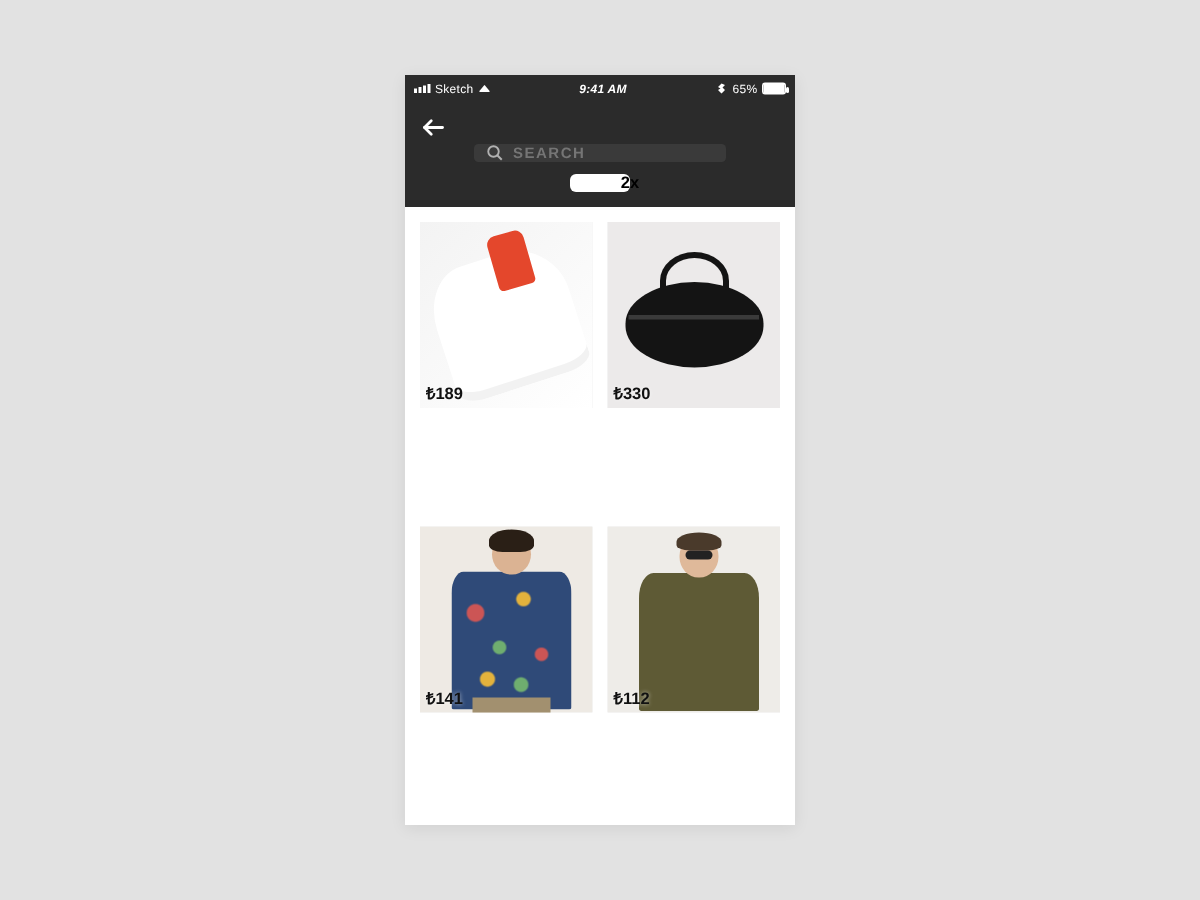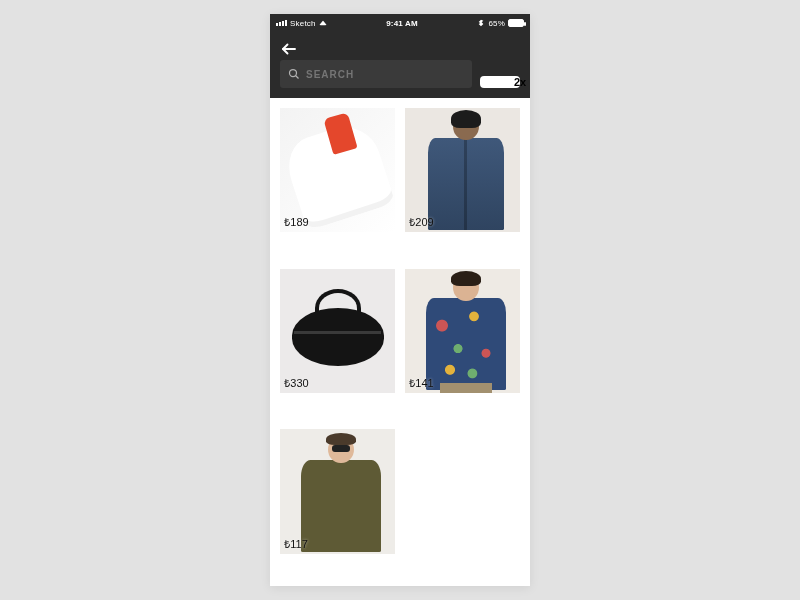--- a/index.html
+++ b/index.html
@@ -6,59 +6,59 @@
   html, body { width: 800px; height: 600px; }
   body {
     background: #e2e2e2;
     font-family: -apple-system, "Helvetica Neue", Arial, sans-serif;
     display: flex;
     align-items: center;
     justify-content: center;
   }
   .phone {
     width: 260px;
-    height: 572px;
+    height: 500px;
     background: #b91c1c;
     box-shadow: 0 2px 10px rgba(0,0,0,0.08);
     display: flex;
     flex-direction: column;
     overflow: hidden;
   }
 
   
   .statusbar {
     height: 18px;
     background: #2b2b2b;
     color: #fff;
     font-size: 8px;
     display: flex;
     align-items: center;
     padding: 0 6px;
     letter-spacing: 0.2px;
   }
   .statusbar .left { display: flex; align-items: center; gap: 3px; }
-  .statusbar .center { flex: 1; text-align: center; font-weight: 600; }
+  .statusbar .center { flex: 1; text-align: center; font-weight: 600; font-style: italic; }
   .statusbar .right { display: flex; align-items: center; gap: 3px; }
   .signal-bars { display: flex; align-items: flex-end; gap: 1px; }
   .signal-bars span { width: 2px; background: #fff; display: block; }
   .signal-bars span:nth-child(1){height:3px;} .signal-bars span:nth-child(2){height:4px;}
   .signal-bars span:nth-child(3){height:5px;} .signal-bars span:nth-child(4){height:6px;}
   .wifi { width:0;height:0; border-left:4px solid transparent; border-right:4px solid transparent; border-bottom:6px solid #fff; border-radius:2px; transform: scaleY(0.8);}
   .battery { width: 16px; height: 8px; border:1px solid #fff; border-radius:2px; position:relative; }
   .battery::after { content:""; position:absolute; right:-3px; top:2px; width:2px; height:4px; background:#fff; border-radius:1px;}
   .battery .fill { background:#fff; height:100%; width:100%; }
 
   
   .header {
     background: #2b2b2b;
     padding: 6px 10px 10px;
   }
   .back-row { height: 22px; display:flex; align-items:center; }
   .back-btn { color:#fff; cursor:pointer; display:flex; }
-  .search-row { display:flex; gap:8px; align-items:flex-end; }
+  .search-row { display:flex; gap:8px; align-items:center;flex-direction:column; }
   .search-box {
     flex:1;
     background:#3a3a3a;
     border-radius:3px;
     display:flex;
     align-items:center;
     padding:0 8px;
     height:28px;
     gap:6px;
   }
@@ -95,21 +95,21 @@
     grid-template-columns: 1fr 1fr;
     gap: 10px 10px;
     overflow:hidden;
     background:#fff;
   }
   .card { position:relative; width:100%; aspect-ratio: 1 / 1.08; background:#eee; overflow:hidden; }
   .thumb { position:absolute; inset:0; }
   .price {
     position:absolute;
     left:4px; bottom:3px;
-    font-weight:400;
+    font-weight:700;
     font-size:11px;
     color:#111;
     text-shadow: 0 0 3px rgba(255,255,255,0.6);
   }
 
   
   
   .p1 { background: linear-gradient(135deg,#f3f3f3,#ffffff); }
   .p1::before { content:""; position:absolute; left:10%; top:18%; width:80%; height:72%;
     background:#fff; border-radius:30% 40% 20% 20% / 40% 40% 10% 10%;
@@ -223,29 +223,20 @@
   </div>
 
   <div class="grid">
 
     <div class="card">
       <div class="thumb p1"></div>
       <div class="price">₺189</div>
     </div>
 
 
-    <div class="card">
-      <div class="thumb p3">
-        <div class="shirt"></div>
-          <div class="placket"></div>
-          <div class="head"></div>
-          <div class="hair"></div>
-      </div>
-      <div class="price">₺209</div>
-    </div>
 
     <div class="card">
       <div class="thumb p4">
         <div class="handle"></div>
           <div class="bag"></div>
           <div class="zip"></div>
       </div>
       <div class="price">₺330</div>
     </div>
 
@@ -259,17 +250,17 @@
       <div class="price">₺141</div>
     </div>
 
     <div class="card">
       <div class="thumb p6">
         <div class="sweat"></div>
           <div class="head"></div>
           <div class="hair"></div>
           <div class="glasses"></div>
       </div>
-      <div class="price">₺117</div>
+      <div class="price">₺112</div>
     </div>
 
   </div>
 </div>
 
 </body></html>

